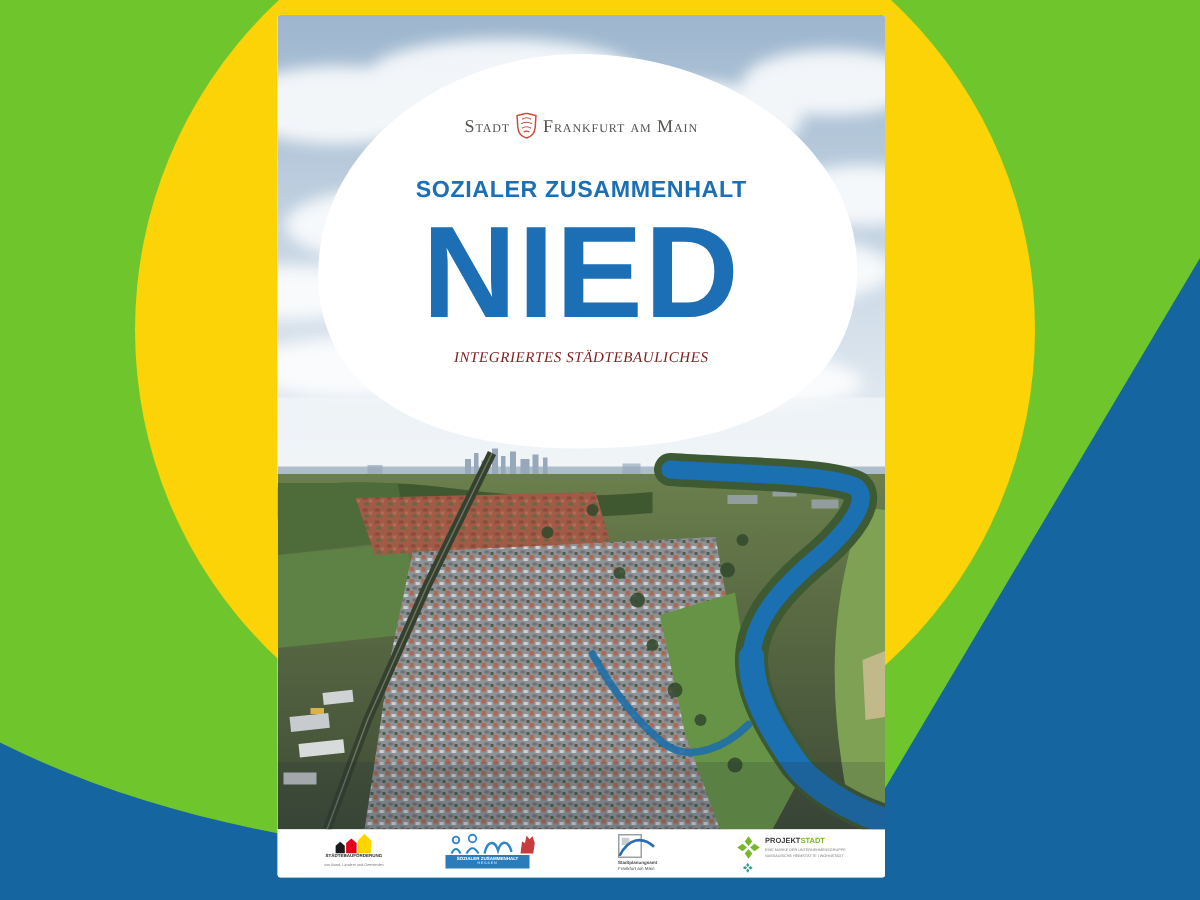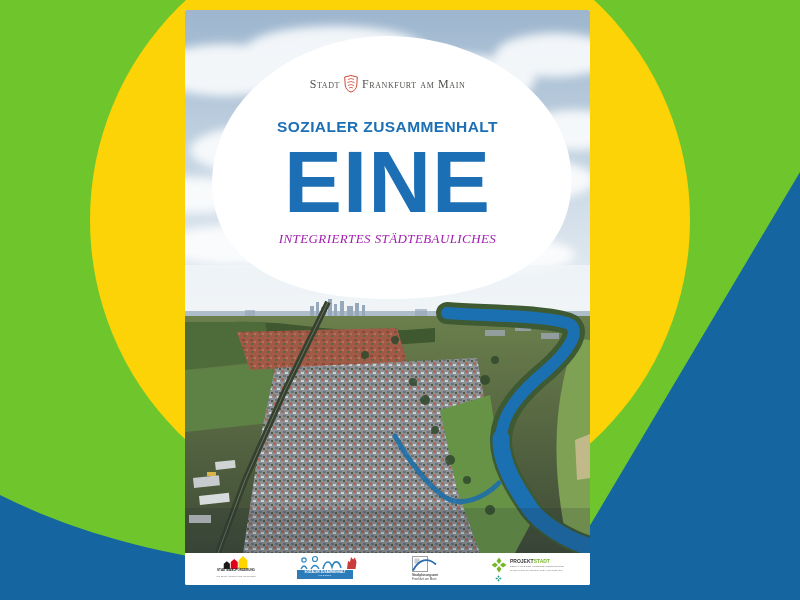--- a/index.html
+++ b/index.html
@@ -19,21 +19,21 @@
   .crest{display:block;}
 
   .kicker{position:absolute;top:109px;left:0;width:100%;text-align:center;
           font-weight:bold;font-size:15.5px;line-height:16px;letter-spacing:.4px;
           color:#1c6fb5;}
   .title{position:absolute;top:128px;left:0;width:100%;text-align:center;
          font-weight:bold;font-size:87px;line-height:87px;letter-spacing:1px;
          color:#1c6fb5;}
   .subtitle{position:absolute;top:220px;left:0;width:100%;text-align:center;
             font-family:"Liberation Serif",serif;font-style:italic;
-            font-size:13px;line-height:17px;letter-spacing:.4px;color:#a21caf;}
+            font-size:10px;line-height:17px;letter-spacing:.4px;color:#7f1d1d;}
 
   .footer{position:absolute;left:0;bottom:0;width:405px;height:32px;background:#ffffff;}
   .logo{position:absolute;top:0;height:32px;}
   .lg1{left:28px;width:46px;}
   .lg2{left:112px;width:66px;}
   .lg3{left:224px;width:64px;}
   .lg4{left:306px;width:92px;}
   .logo svg{position:absolute;}
   .t-xxs{position:absolute;font-size:3px;line-height:3.4px;color:#333;}
   .t-min{position:absolute;font-size:2.5px;line-height:2.8px;color:#777;}
@@ -187,21 +187,21 @@
     <div class="brand">
       <span class="sc">Stadt</span>
       <svg class="crest" width="14" height="18" viewBox="0 0 14 18">
         <path d="M7,0.5 L13.3,2 L12.8,10 C12.4,14 10,16.2 7,17 C4,16.2 1.6,14 1.2,10 L0.7,2 Z" fill="#fff" stroke="#CE4A36" stroke-width="1"></path>
         <path d="M4,4.5 Q7,2.5 10,4.5 M3.4,7.5 Q7,5.5 10.6,7.5 M4,10.5 Q7,8.5 10,10.5 M5,13 Q7,11.7 9,13" stroke="#CE4A36" stroke-width="0.8" fill="none"></path>
       </svg>
       <span class="sc">Frankfurt am Main</span>
     </div>
 
     <div class="kicker">SOZIALER ZUSAMMENHALT</div>
-    <div class="title">EINE</div>
+    <div class="title">NIED</div>
     <div class="subtitle">
       <div>INTEGRIERTES STÄDTEBAULICHES</div>
     </div>
 
     <div class="footer">
 
       <div class="logo lg1">
         <svg width="28" height="14" viewBox="0 0 28 16" style="left:9px;top:2px;">
           <polygon points="0,16 0,10 3.5,7 7,10 7,16" fill="#1A1A1A"></polygon>
           <polygon points="8,16 8,8 12,4.5 16,8 16,16" fill="#E2001A"></polygon>

